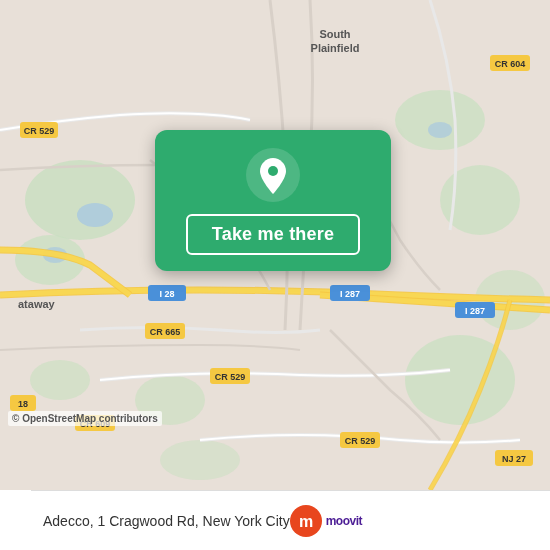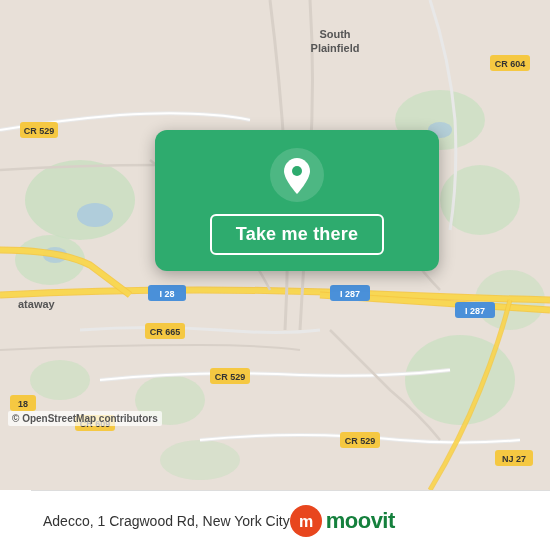--- a/index.html
+++ b/index.html
@@ -23,21 +23,21 @@
     #map-svg {
       width: 100%;
       height: 100%;
     }
 
     
     #action-card {
       position: absolute;
       top: 130px;
       left: 155px;
-      width: 284px;
+      width: 236px;
       background-color: #2eab6e;
       border-radius: 12px;
       display: flex;
       flex-direction: column;
       align-items: center;
       padding: 18px 20px 16px;
       box-shadow: 0 4px 16px rgba(0,0,0,0.3);
     }
 
     #location-pin-icon {
@@ -83,23 +83,23 @@
       align-items: center;
       gap: 4px;
     }
 
     #moovit-icon {
       width: 32px;
       height: 32px;
     }
 
     #moovit-label {
-      font-size: 22px;
+      font-size: 12px;
       font-weight: 700;
-      color: #15803d;
+      color: #4c1d95;
       letter-spacing: -0.5px;
     }
 
     #copyright-text {
       position: absolute;
       bottom: 64px;
       left: 8px;
       font-size: 10px;
       color: #555;
       background: rgba(255,255,255,0.7);

